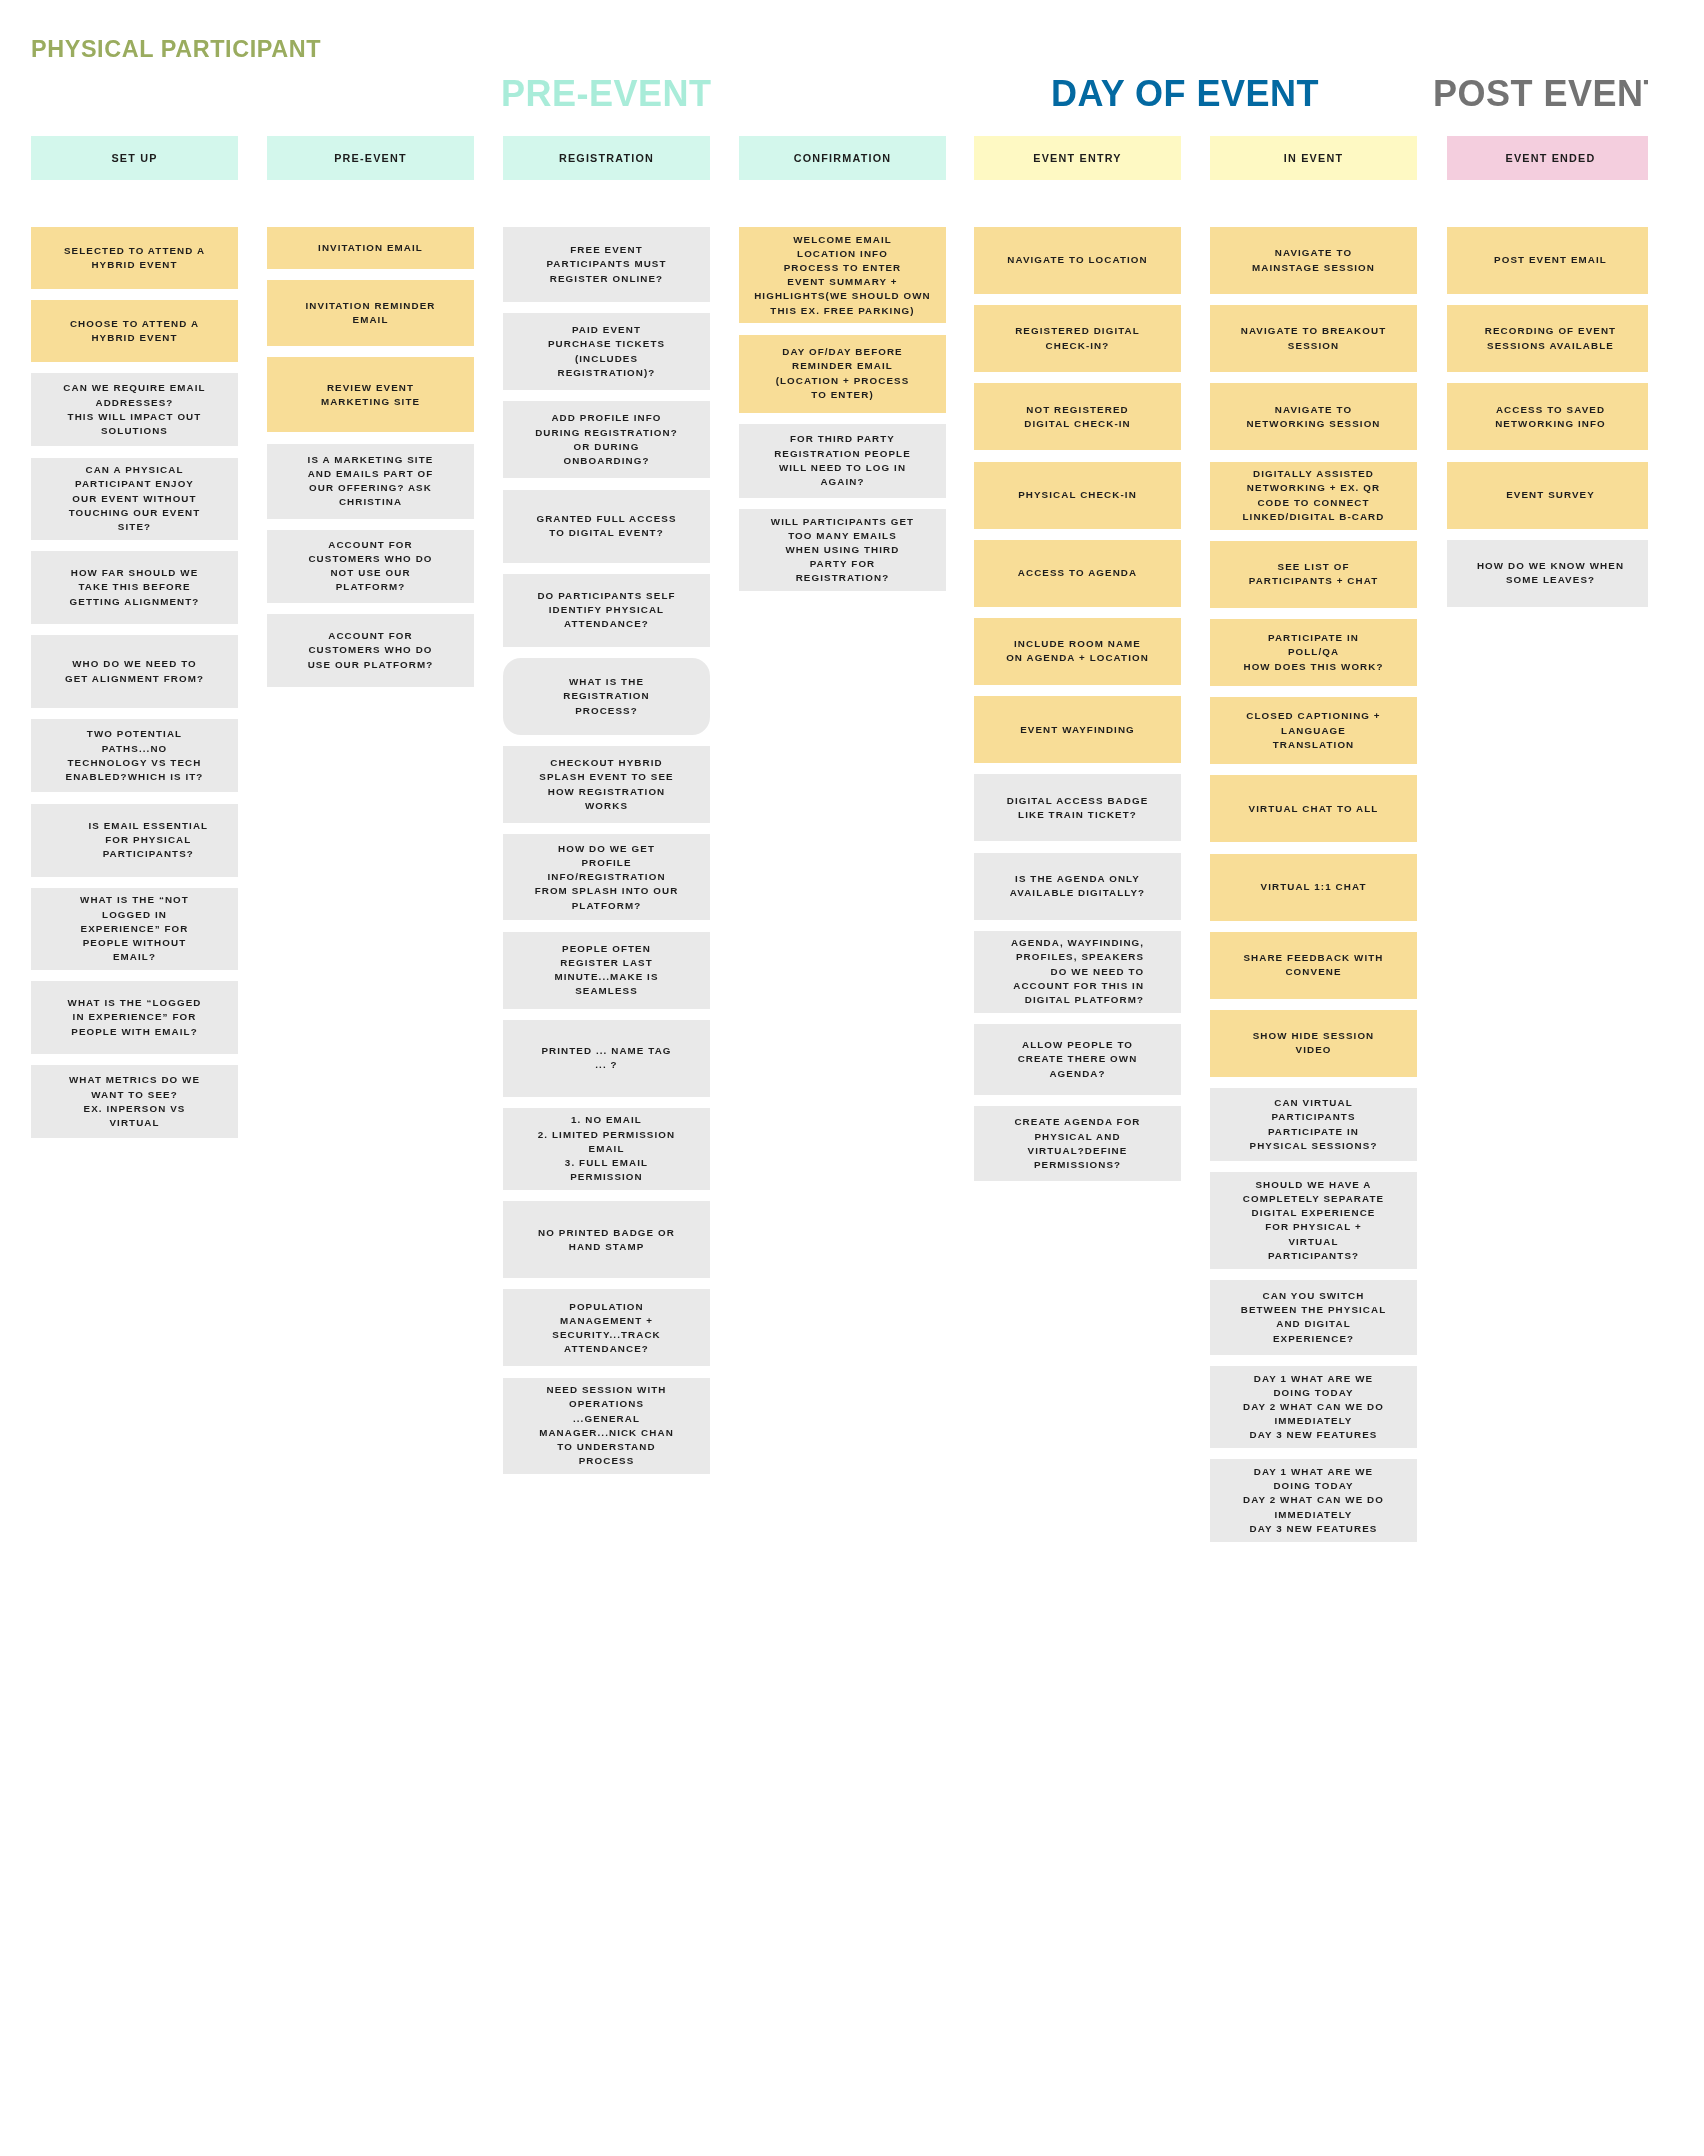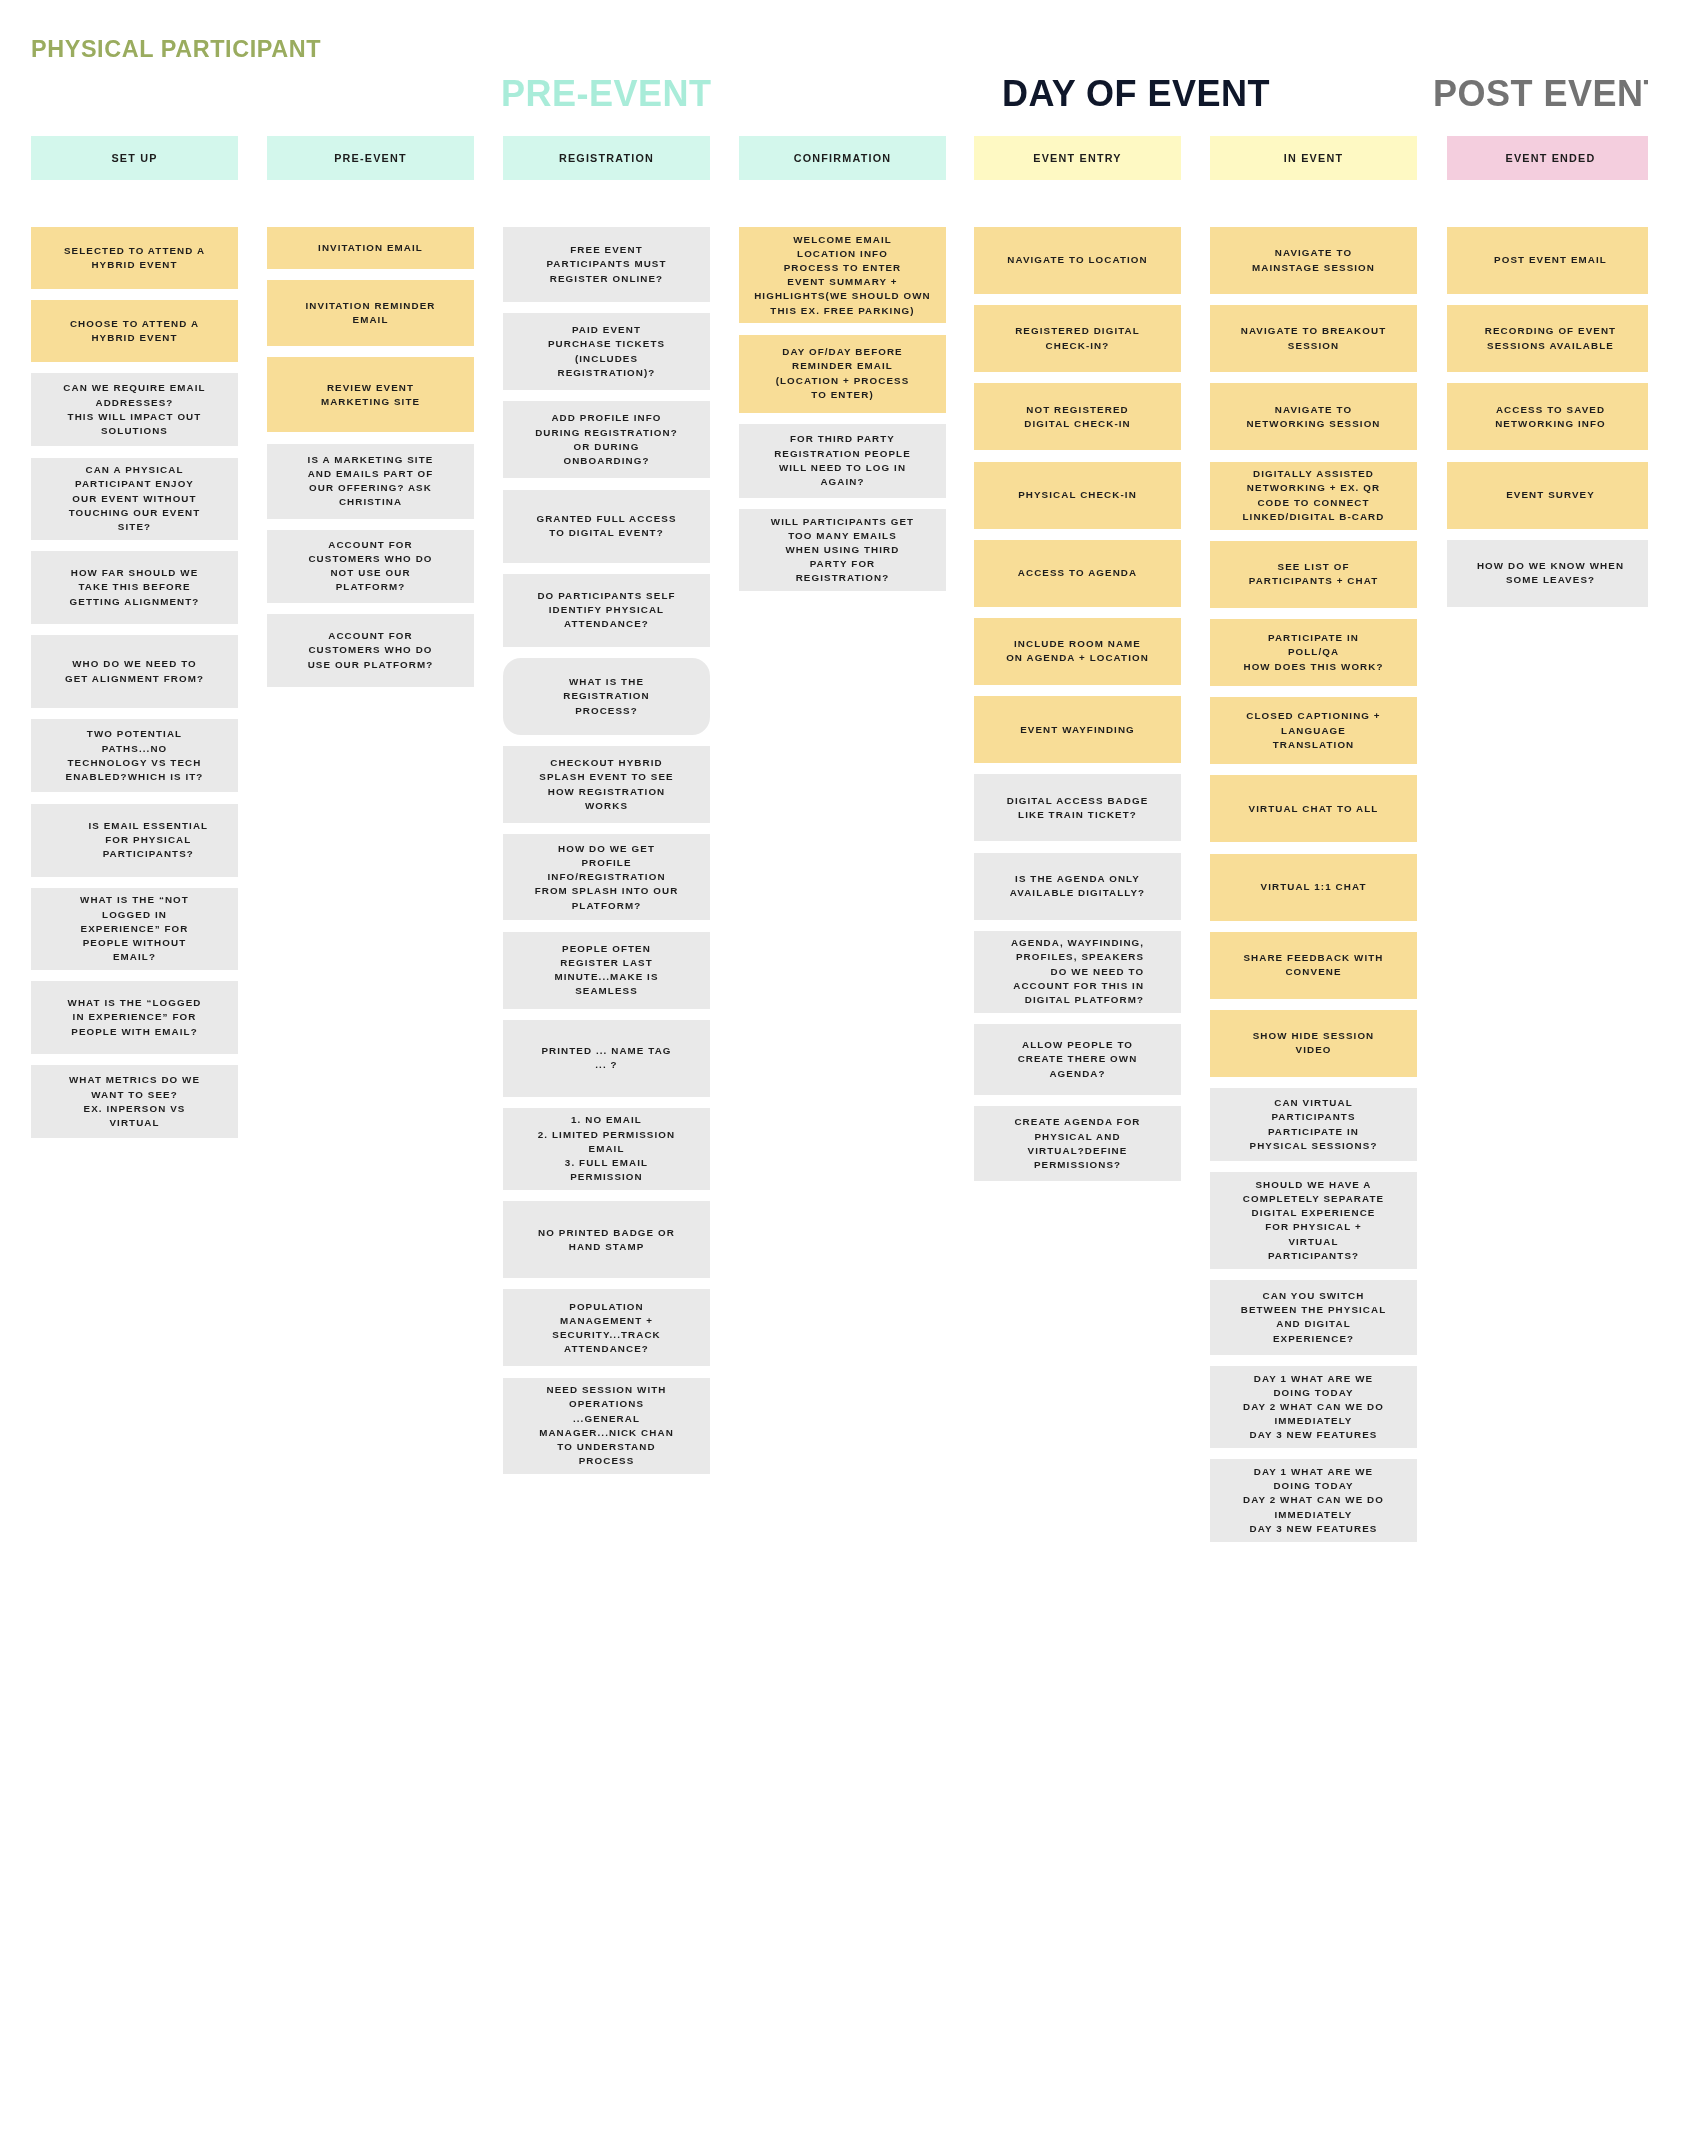--- a/index.html
+++ b/index.html
@@ -31,21 +31,21 @@
   
   .phase-banner {
     position: absolute;
     font-size: 36px;
     font-weight: bold;
     letter-spacing: 0.5px;
     white-space: nowrap;
     top: 73px;
   }
   .phase-pre    { left: 501px;  color: #a9ecd9; }
-  .phase-day    { left: 1002px; color: #0f172a; }
+  .phase-day    { left: 1051px; color: #0369a1; }
   .phase-post   { left: 1433px; color: #737373; }
 
   
   .column {
     position: absolute;
     top: 136px;
     width: 207px;
   }
   .col-0 { left: 31px;   }
   .col-1 { left: 267px;  }

